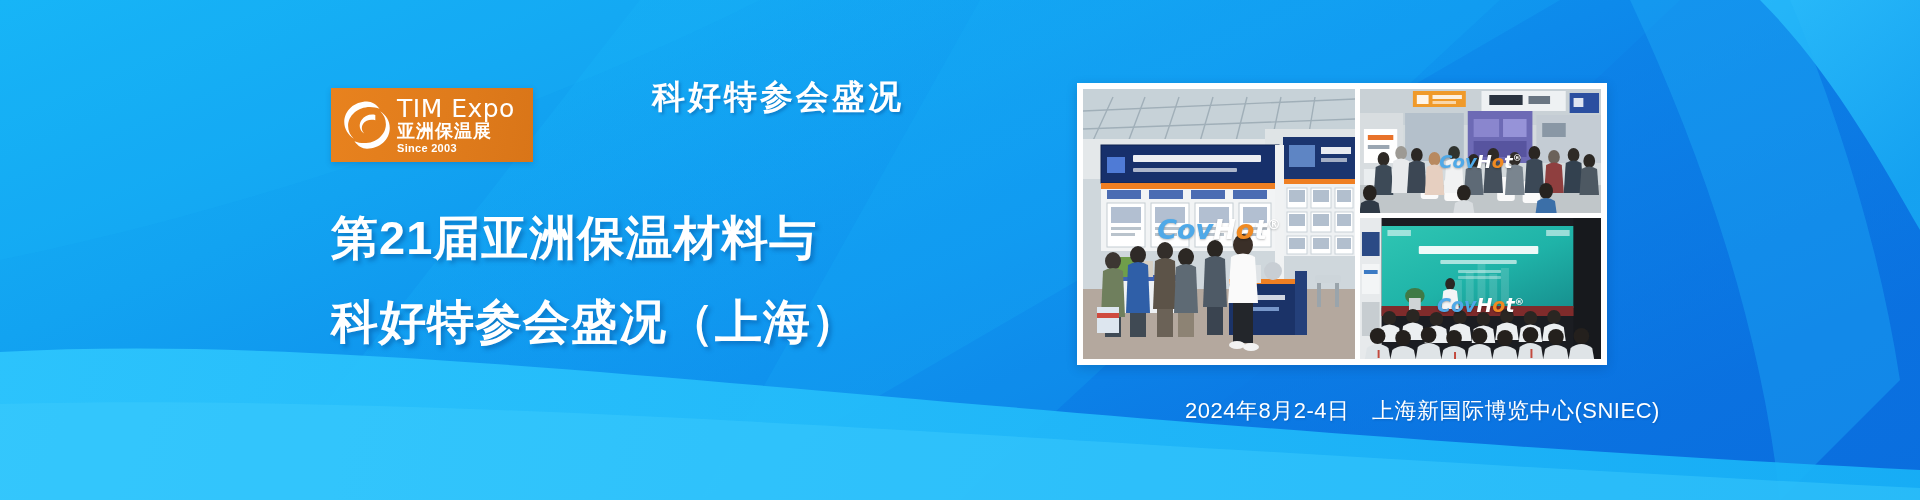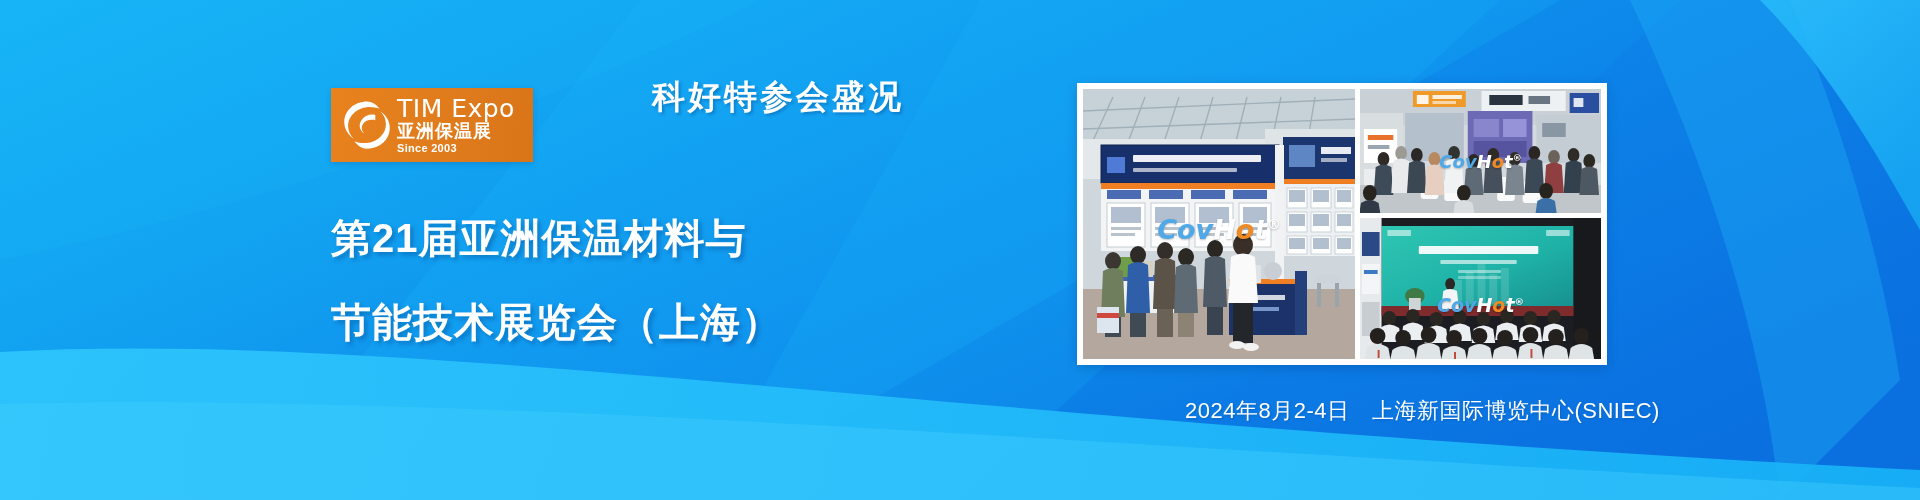--- a/index.html
+++ b/index.html
@@ -46,21 +46,21 @@
   #kicker {
     position:absolute; left:604px; top:77px;
     color:#ffffff; font-size:33px; font-weight:700;
     letter-spacing:3px; line-height:1.2;
     text-shadow:2px 2px 3px rgba(0,60,130,.35);
     margin-left:48px;
   }
   #title-block {
     position:absolute; left:331px; top:196px;
     color:#ffffff; font-weight:700;
-    font-size:40px; line-height:84px; letter-spacing:1px;
+    font-size:47px; line-height:84px; letter-spacing:1px;
     text-shadow:3px 3px 4px rgba(0,60,130,.38);
     white-space:nowrap;
   }
   #title-block .tline { display:block; }
 
   
   #meta {
     position:absolute; left:1185px; top:396px;
     color:#ffffff; font-size:22px; font-weight:400;
     letter-spacing:.5px;
@@ -156,21 +156,21 @@
       <div id="logo-en">TIM Expo</div>
       <div id="logo-cn">亚洲保温展</div>
       <div id="logo-since">Since 2003</div>
     </div>
   </div>
 
   <div id="kicker">科好特参会盛况</div>
 
   <div id="title-block">
     <span class="tline">第21届亚洲保温材料与</span>
-    <span class="tline">节能技术展览会（上海）</span>
+    <span class="tline">科好特参会盛况（上海）</span>
   </div>
 
   <div id="meta">2024年8月2-4日　上海新国际博览中心(SNIEC)</div>
 
   <div id="collage">
 
     <div class="photo" id="photo-main">
       <svg viewBox="0 0 272 270" preserveAspectRatio="none">
         <rect x="0" y="0" width="272" height="270" fill="#cfd7dc"></rect>
 

